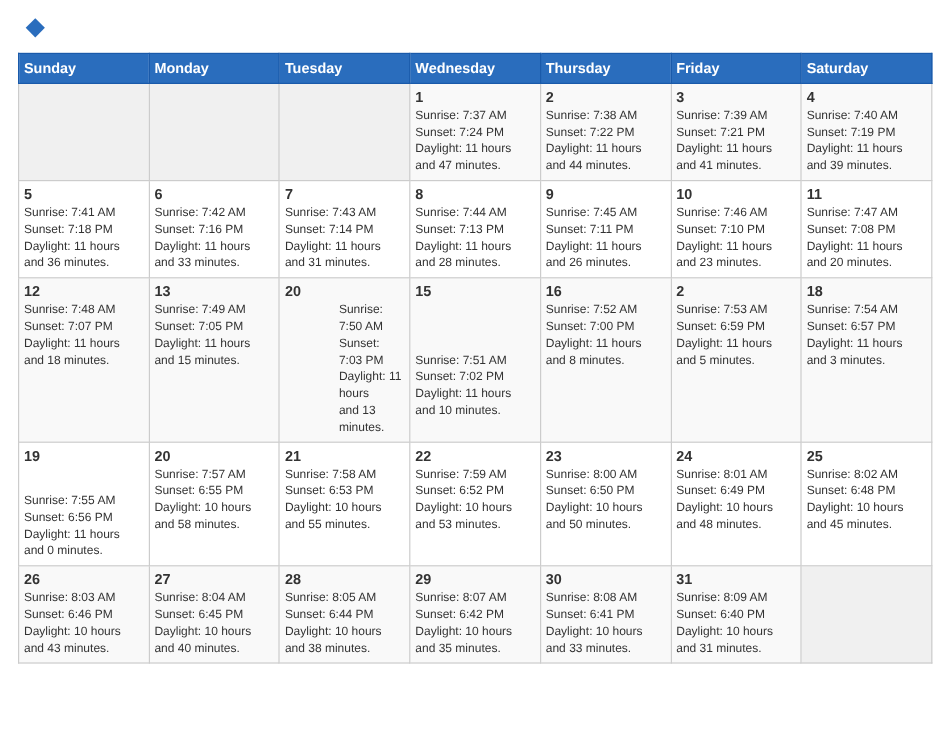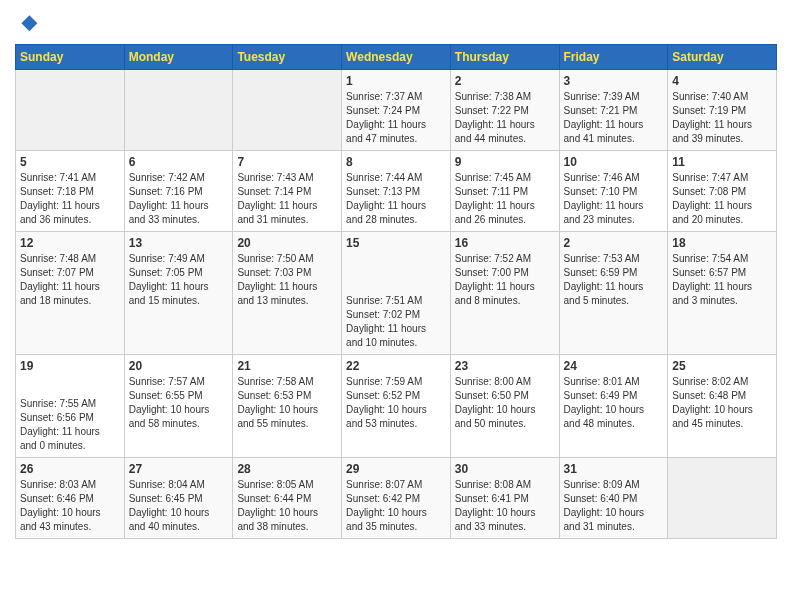--- a/index.html
+++ b/index.html
@@ -57,21 +57,21 @@
       font-size: 15px;
       color: #555;
     }
     table {
       width: 100%;
       border-collapse: collapse;
       table-layout: fixed;
     }
     thead tr {
       background-color: #2a6dbd;
-      color: #fde047;
+      color: #ffffff;
     }
     thead th {
       padding: 5px 4px;
       font-size: 12px;
       font-weight: bold;
       text-align: left;
       border: 1px solid #1a5aaa;
     }
     tbody tr {
       vertical-align: top;
@@ -230,21 +230,21 @@
           </td>
           <td>
             <span class="day-num">13</span>
             <div class="day-info" style="white-space: pre-line;">Sunrise: 7:49 AM
 Sunset: 7:05 PM
 Daylight: 11 hours
 and 15 minutes.</div>
           </td>
           <td>
             <span class="day-num">20</span>
-            <div class="day-info" style="white-space: pre-line;">Sunrise: 7:50 AM
+            <div class="day-info" style="white-space: pre-line; margin-left: 45px;">Sunrise: 7:50 AM
 Sunset: 7:03 PM
 Daylight: 11 hours
 and 13 minutes.</div>
           </td>
           <td>
             <span class="day-num">15</span>
             <div class="day-info" style="white-space: pre-line; margin-top: 44px;">Sunrise: 7:51 AM
 Sunset: 7:02 PM
 Daylight: 11 hours
 and 10 minutes.</div>

